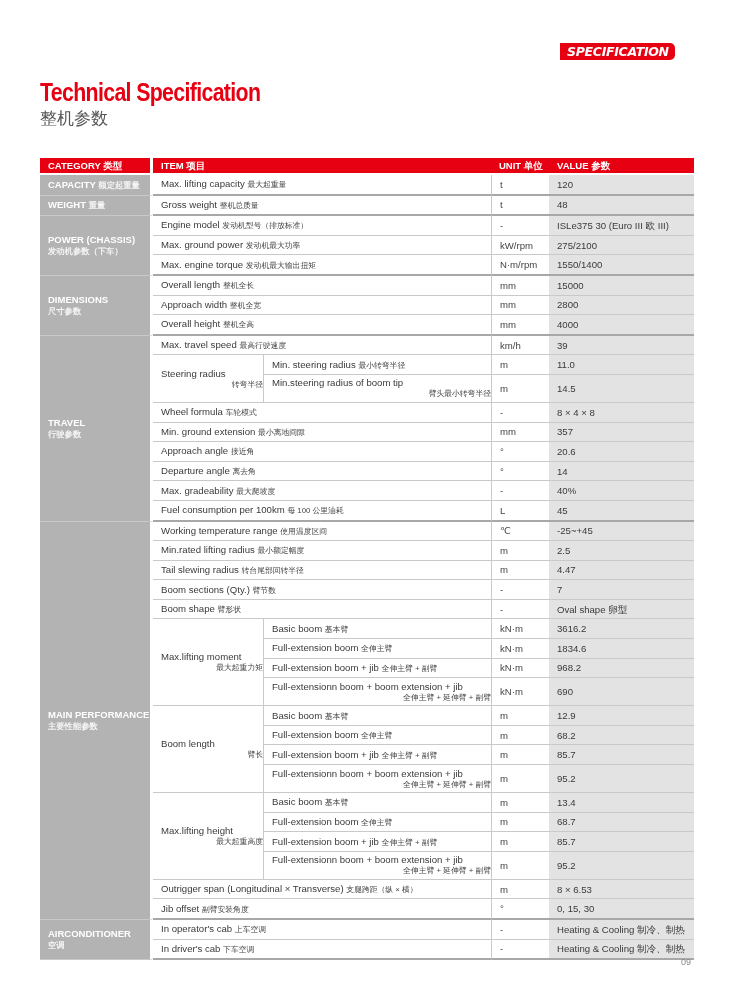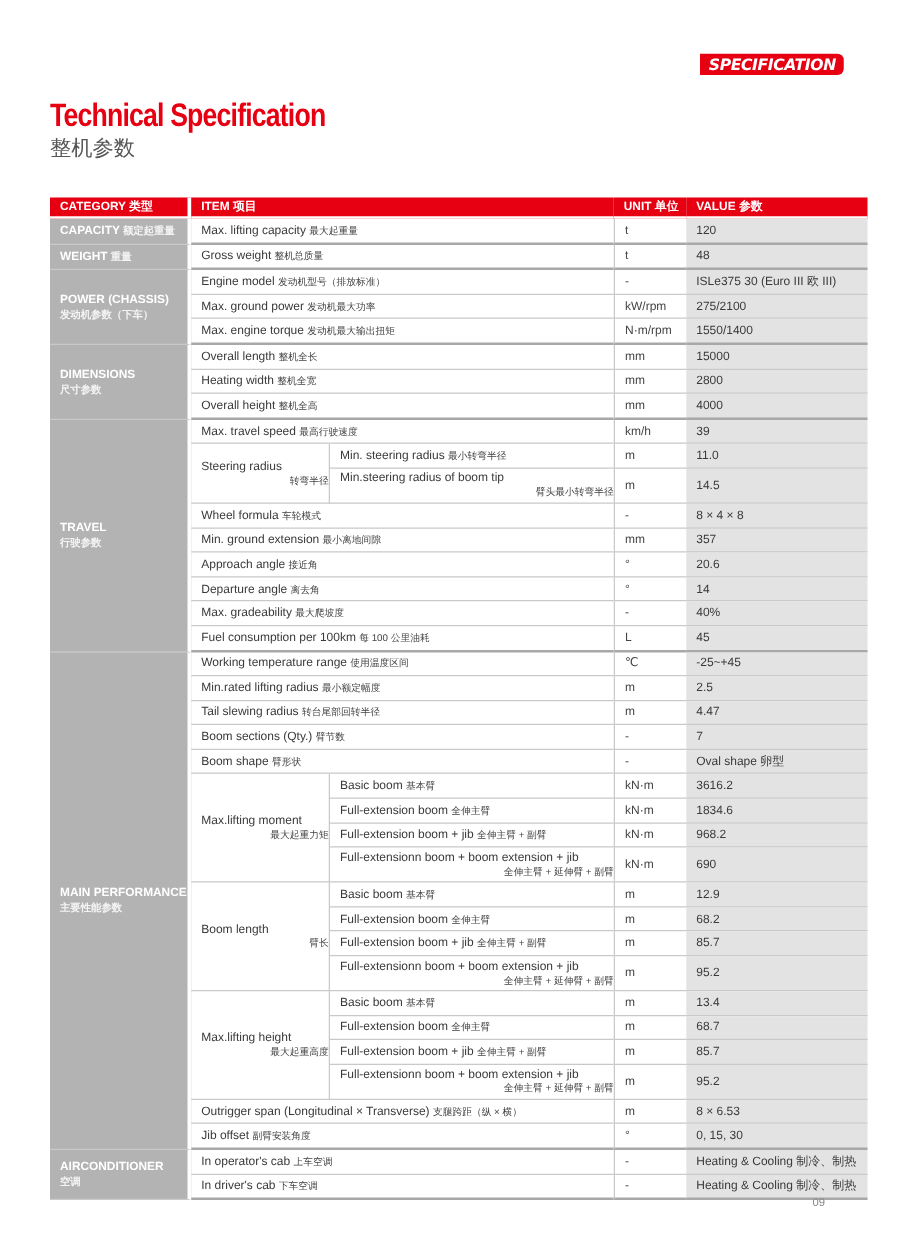--- a/index.html
+++ b/index.html
@@ -25,21 +25,21 @@
   td.cat .zh { display:block; font-weight:bold; font-size:8.3px; color:#f4f4f4; margin-top:1px; }
   td.item { color:#3a3a3a; }
   td.item .zh, td.sub .zh, td.grp .zh { font-size:7.8px; color:#444;text-align:right; }
   td.grp .zh, td.sub .zh.block { display:block; }
   td.grp { border-right:1px solid #c9c9c9; }
   td.unit { border-left:1px solid #c9c9c9; color:#444; }
   td.val { background:#e3e3e3; color:#3a3a3a; border-bottom:1px solid #bdbdbd; }
   tr.sec-end td.item, tr.sec-end td.unit, tr.sec-end td.sub, tr.sec-end td.grp { border-bottom:2px solid #a8a8a8; }
   tr.sec-end td.val { border-bottom:2px solid #a8a8a8; }
   tr.tall td { height:27px; }
-  .pagenum { position:absolute; left:650px; top:957px; font-size:9px; color:#888; }
+  .pagenum { position:absolute; left:681px; top:957px; font-size:9px; color:#888; }
 </style>
 </head>
 <body>
 
 <div class="badge">
   <span class="bar"></span>
   <span class="lbl">SPECIFICATION</span>
 </div>
 <div class="title">Technical Specification</div>
 <div class="subtitle">整机参数</div>
@@ -89,21 +89,21 @@
         <td class="unit">N·m/rpm</td>
         <td class="val">1550/1400</td>
       </tr>
       <tr class="">
         <td class="cat" rowspan="3"><span>DIMENSIONS</span><span class="zh">尺寸参数</span></td>
         <td class="item" colspan="2"><span>Overall length</span> <span class="zh">整机全长</span></td>
         <td class="unit">mm</td>
         <td class="val">15000</td>
       </tr>
       <tr class="">
-        <td class="item" colspan="2"><span>Heating width</span> <span class="zh">整机全宽</span></td>
+        <td class="item" colspan="2"><span>Approach width</span> <span class="zh">整机全宽</span></td>
         <td class="unit">mm</td>
         <td class="val">2800</td>
       </tr>
       <tr class="sec-end">
         <td class="item" colspan="2"><span>Overall height</span> <span class="zh">整机全高</span></td>
         <td class="unit">mm</td>
         <td class="val">4000</td>
       </tr>
       <tr class="">
         <td class="cat" rowspan="9"><span>TRAVEL</span><span class="zh">行驶参数</span></td>

